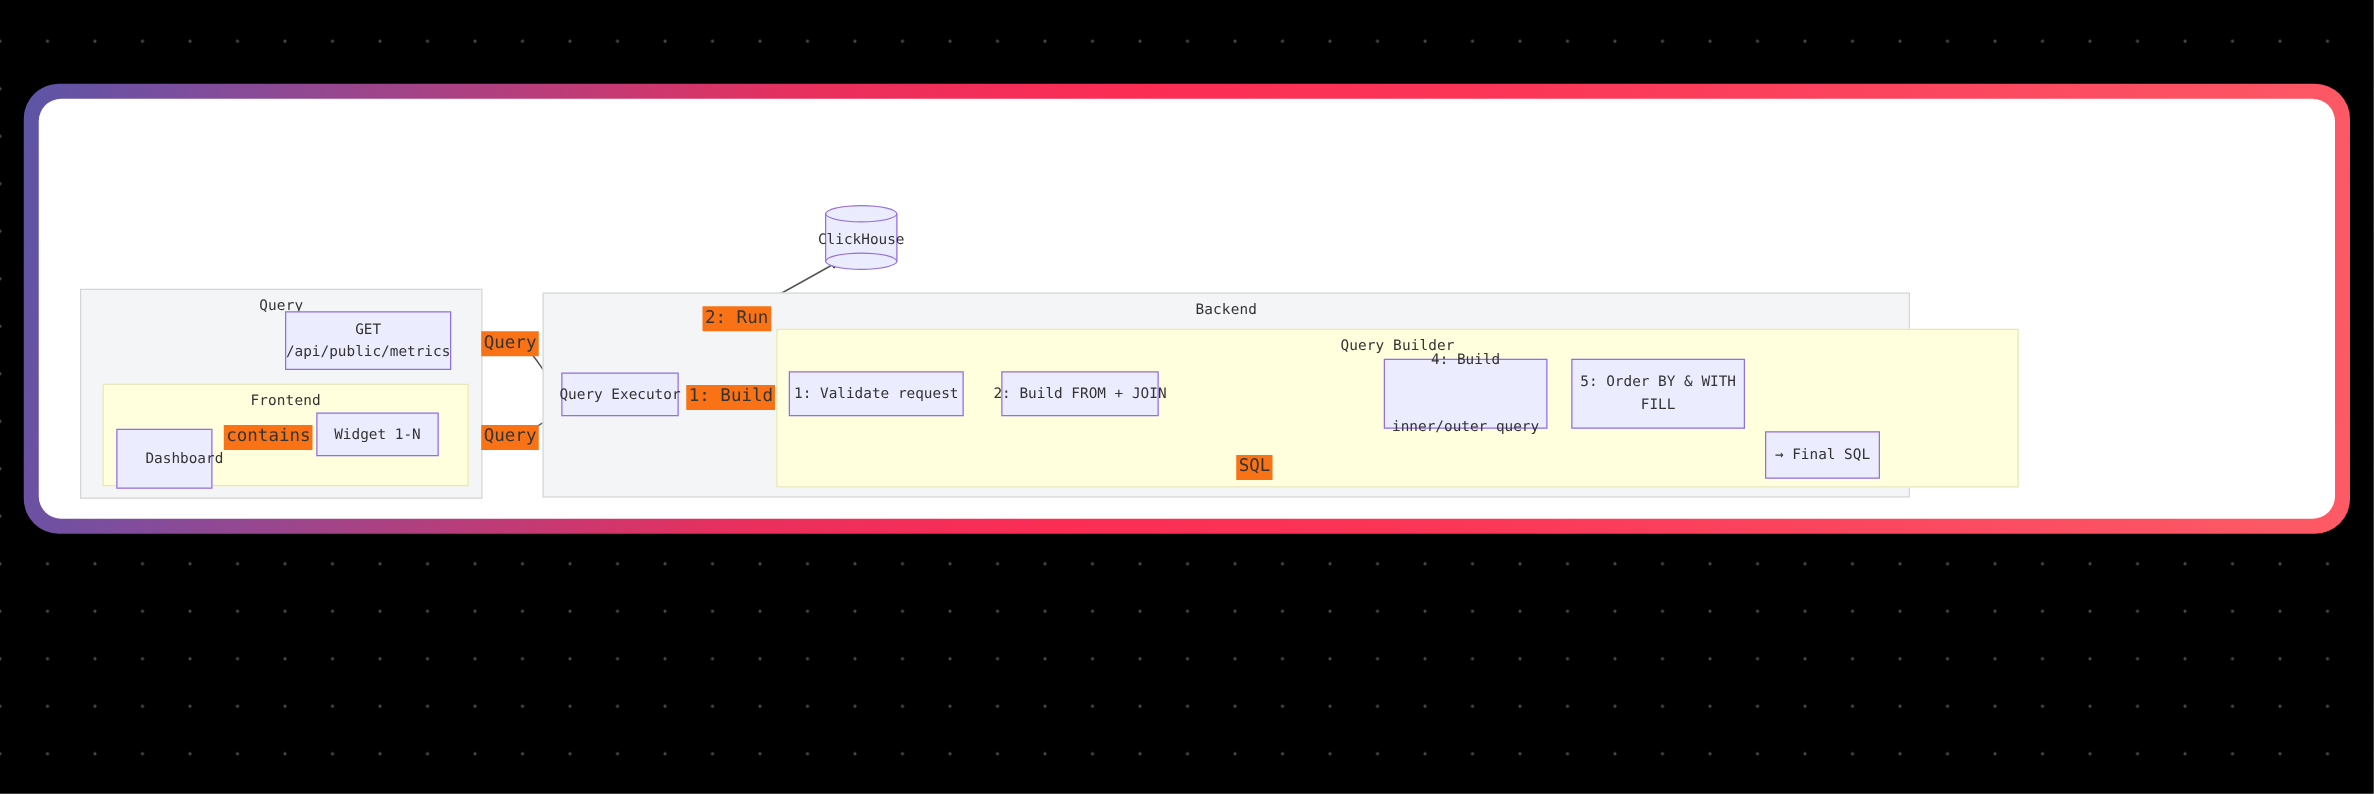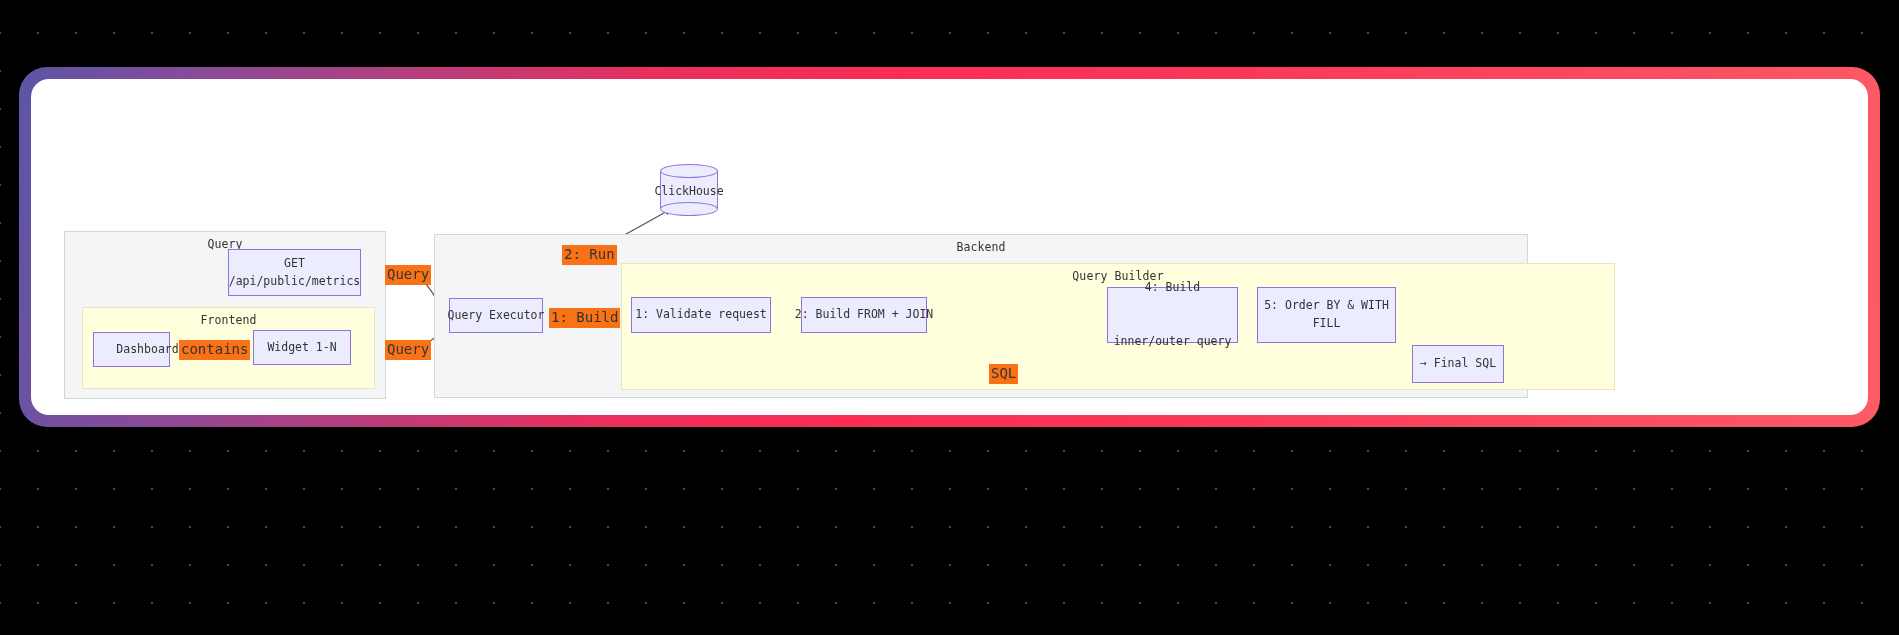--- a/index.html
+++ b/index.html
@@ -192,21 +192,21 @@
 
     <div class="node" style="left:197px; top:170px; width:133px; height:47px;">
       <span class="ln">GET</span>
       <span class="ln">/api/public/metrics</span>
     </div>
 
     <div class="cluster yellow" style="left:51px; top:228px; width:293px; height:82px;">
       <div class="cluster-title">Frontend</div>
     </div>
 
-    <div class="node" style="left:62px; top:253px; width:77px; height:35px;padding-left:36px;">
+    <div class="node" style="left:62px; top:264px; width:77px; height:48px;padding-left:36px;">
       <span class="ln">Dashboard</span>
     </div>
 
     <div class="node" style="left:222px; top:251px; width:98px; height:35px;">
       <span class="ln">Widget 1-N</span>
     </div>
 
 
     <div class="cylinder" style="left:629px; top:85px;">
       <div class="cyl-body"></div>

